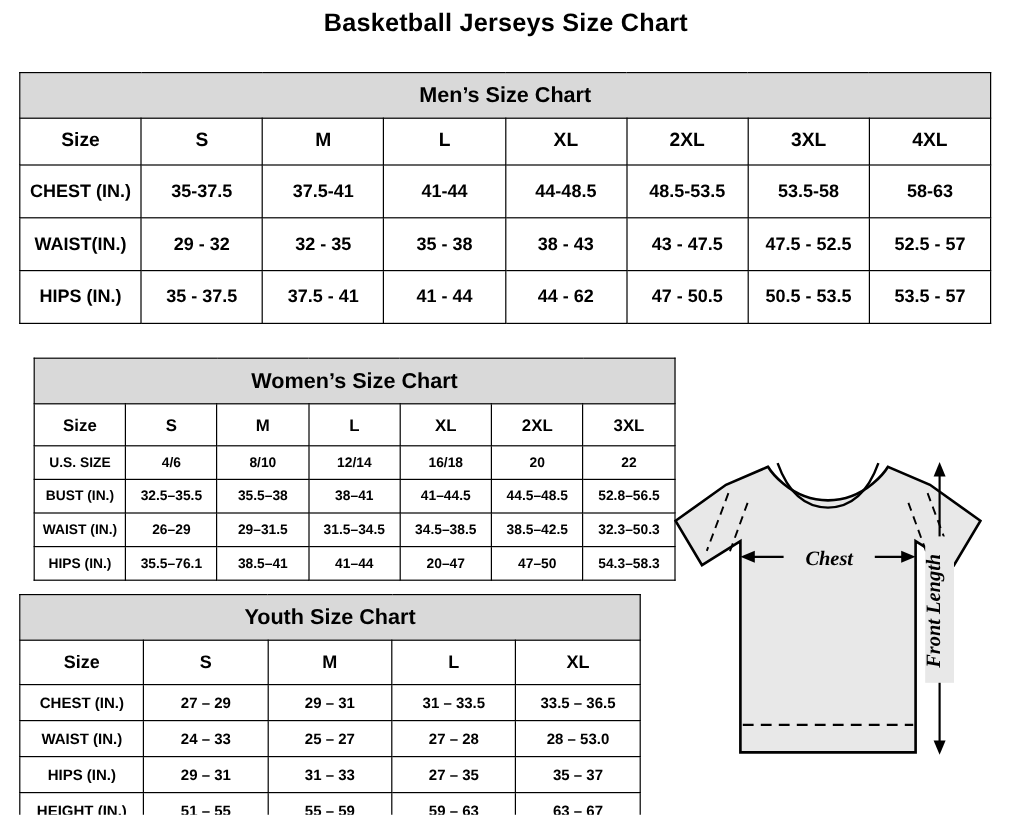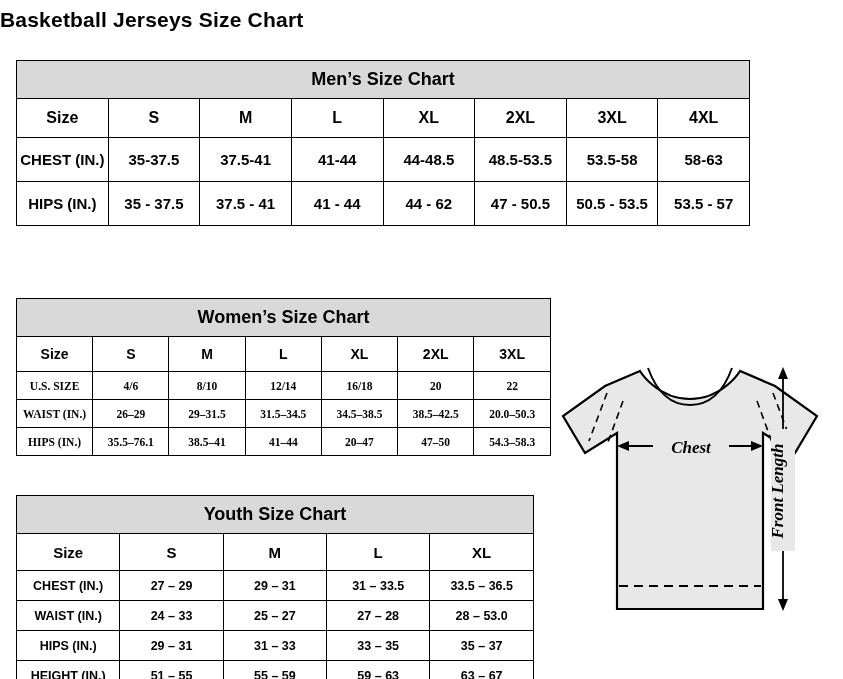--- a/index.html
+++ b/index.html
@@ -5,20 +5,21 @@
   html,body{margin:0;padding:0;}
   body{
     width:843px;height:679px;
     background:#ffffff;
     font-family:"Liberation Sans", sans-serif;
     color:#000;
     position:relative;
     overflow:hidden;
   }
   #title{
+    text-align:center;
     font-size:21px;
     font-weight:bold;
     margin-top:8px;
     letter-spacing:0.2px;
   }
   table{
     border-collapse:collapse;
     table-layout:fixed;
   }
   table td, table th{
@@ -30,46 +31,46 @@
   .hdr-band{
     background:#d9d9d9;
     font-weight:bold;
   }
   .row-head{
     font-weight:bold;
   }
 
   
   #men-wrap{position:absolute;left:16px;top:60px;width:810px;}
-  #men-table{width:734px;}
+  #men-table{width:810px;}
   #men-table .band{height:38px;font-size:18px;}
   #men-table .colhead td{height:36px;font-size:16px;font-weight:bold;}
   #men-table .data td{height:41px;font-size:15px;font-weight:bold;}
   #men-table td:first-child{width:108px;}
 
   
-  #women-wrap{position:absolute;left:16px;top:298px;width:434px;}
+  #women-wrap{position:absolute;left:28px;top:298px;width:434px;}
   #women-table{width:535px;}
   #women-table .band{height:38px;font-size:18px;}
   #women-table .colhead td{height:32px;font-size:14px;font-weight:bold;}
-  #women-table .data td{height:25px;font-size:11.5px;font-weight:bold;font-family:Liberation Serif, serif;}
+  #women-table .data td{height:25px;font-size:11.5px;font-weight:bold;}
   #women-table td:first-child{width:85px;}
 
   
   #youth-wrap{position:absolute;left:16px;top:495px;width:518px;}
   #youth-table{width:518px;}
   #youth-table .band{height:38px;font-size:18px;}
   #youth-table .colhead td{height:34px;font-size:15px;font-weight:bold;}
   #youth-table .data td{height:27px;font-size:12.5px;font-weight:bold;}
   #youth-table td:first-child{width:118px;text-align:center;}
 
   
   #shirt-wrap{
     position:absolute;
-    left:545px;top:341px;
+    left:545px;top:359px;
     width:290px;height:320px;
   }
   #shirt-wrap svg{display:block;}
   .lbl{
     font-family:"Liberation Serif", serif;
     font-weight:bold;
     font-style:italic;
     font-size:17px;
   }
 </style>
@@ -98,20 +99,30 @@
         <td class="row-head">CHEST (IN.)</td>
         <td>35-37.5</td>
         <td>37.5-41</td>
         <td>41-44</td>
         <td>44-48.5</td>
         <td>48.5-53.5</td>
         <td>53.5-58</td>
         <td>58-63</td>
       </tr>
       <tr class="data">
+        <td class="row-head">WAIST(IN.)</td>
+        <td>29 - 32</td>
+        <td>32 - 35</td>
+        <td>35 - 38</td>
+        <td>38 - 43</td>
+        <td>43 - 47.5</td>
+        <td>47.5 - 52.5</td>
+        <td>52.5 - 57</td>
+      </tr>
+      <tr class="data">
         <td class="row-head">HIPS (IN.)</td>
         <td>35 - 37.5</td>
         <td>37.5 - 41</td>
         <td>41 - 44</td>
         <td>44 - 62</td>
         <td>47 - 50.5</td>
         <td>50.5 - 53.5</td>
         <td>53.5 - 57</td>
       </tr>
     </tbody>
@@ -136,27 +147,36 @@
       <tr class="data">
         <td class="row-head">U.S. SIZE</td>
         <td>4/6</td>
         <td>8/10</td>
         <td>12/14</td>
         <td>16/18</td>
         <td>20</td>
         <td>22</td>
       </tr>
       <tr class="data">
+        <td class="row-head">BUST  (IN.)</td>
+        <td>32.5–35.5</td>
+        <td>35.5–38</td>
+        <td>38–41</td>
+        <td>41–44.5</td>
+        <td>44.5–48.5</td>
+        <td>52.8–56.5</td>
+      </tr>
+      <tr class="data">
         <td class="row-head">WAIST  (IN.)</td>
         <td>26–29</td>
         <td>29–31.5</td>
         <td>31.5–34.5</td>
         <td>34.5–38.5</td>
         <td>38.5–42.5</td>
-        <td>20.0–50.3</td>
+        <td>32.3–50.3</td>
       </tr>
       <tr class="data">
         <td class="row-head">HIPS  (IN.)</td>
         <td>35.5–76.1</td>
         <td>38.5–41</td>
         <td>41–44</td>
         <td>20–47</td>
         <td>47–50</td>
         <td>54.3–58.3</td>
       </tr>
@@ -188,21 +208,21 @@
         <td class="row-head">WAIST  (IN.)</td>
         <td>24 – 33</td>
         <td>25 – 27</td>
         <td>27 – 28</td>
         <td>28 – 53.0</td>
       </tr>
       <tr class="data">
         <td class="row-head">HIPS  (IN.)</td>
         <td>29 – 31</td>
         <td>31 – 33</td>
-        <td>33 – 35</td>
+        <td>27 – 35</td>
         <td>35 – 37</td>
       </tr>
       <tr class="data">
         <td class="row-head">HEIGHT  (IN.)</td>
         <td>51 – 55</td>
         <td>55 – 59</td>
         <td>59 – 63</td>
         <td>63 – 67</td>
       </tr>
     </tbody>

